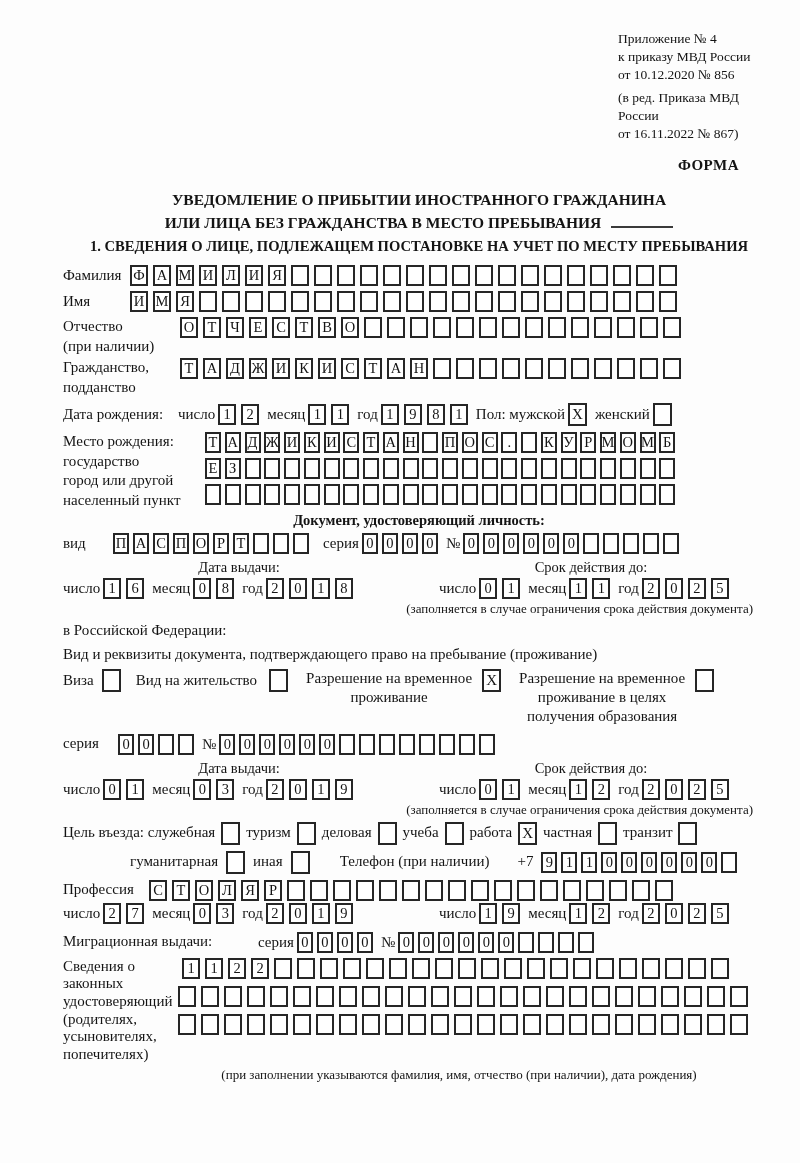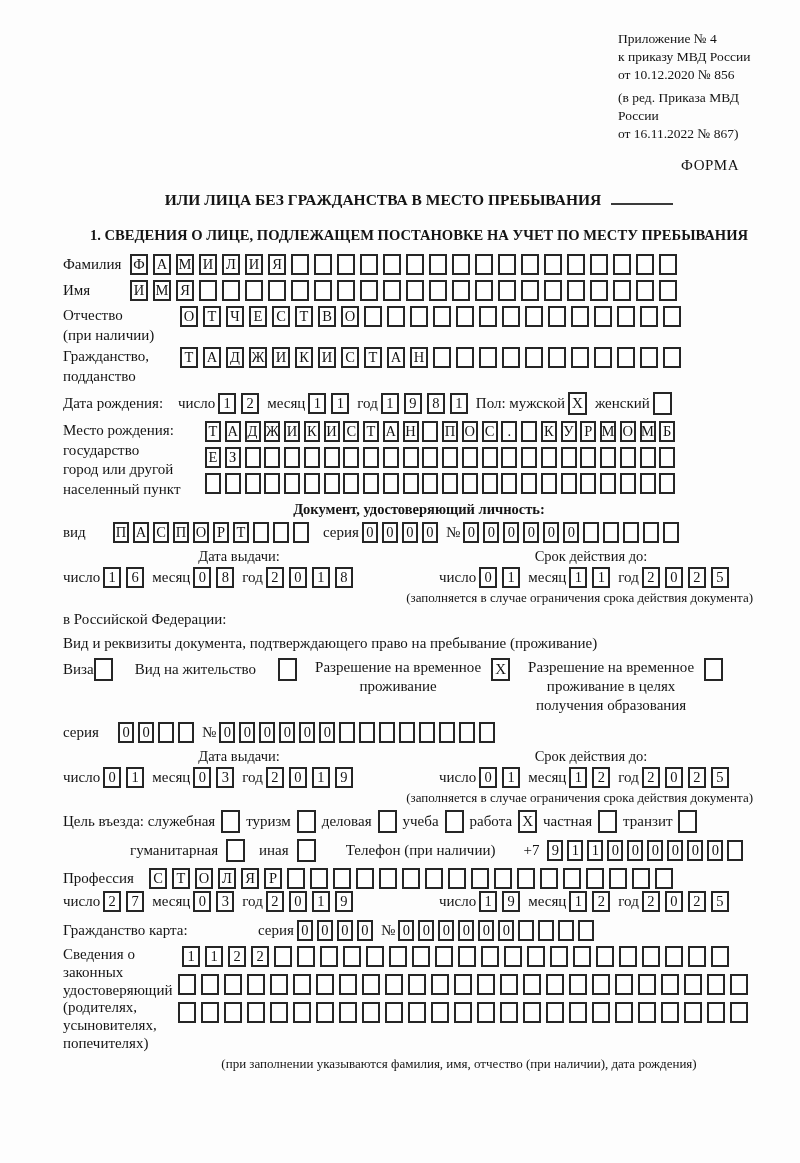--- a/index.html
+++ b/index.html
@@ -6,24 +6,24 @@
   html,body { margin:0; padding:0; }
   body {
     width:800px; height:1163px; background:#fdfdfd; overflow:hidden;
     font-family:"Liberation Serif","DejaVu Serif",serif; color:#141414;
   }
   .page { padding:30px 25px 0 63px; }
 
   
   .annex { margin-left:555px; font-size:13.5px; line-height:1.32; }
   .annex .gap { height:6px; }
-  .forma { text-align:right; padding-right:36px; font-weight:normal; font-size:15px; margin-top:14px; letter-spacing:.5px; }
+  .forma { text-align:right; padding-right:36px; font-weight:bold; font-size:15px; margin-top:14px; letter-spacing:.5px; }
   .title { text-align:center; font-weight:bold; font-size:15.5px; margin-top:14px; line-height:1.5; }
   .uline { display:inline-block; width:62px; border-bottom:2px solid #3a3a3a; margin-left:10px; height:13px; }
-  .sec { font-weight:bold; font-size:14.6px; text-align:center; margin-top:16px; }
+  .sec { font-weight:bold; font-size:14.6px; text-align:center; margin-top:4px; }
 
   
   .row { display:flex; align-items:flex-start; }
   .mid-align { align-items:center; }
   .lbl { font-size:15px; line-height:1.3; flex-shrink:0; }
   .dlbl { font-size:15px; margin:0 3px 0 8px; white-space:nowrap; flex-shrink:0; }
   .dlbl.first { margin-left:0; }
 
   .cells { display:flex; gap:5px; flex-shrink:0; }
   .cell { width:18px; height:21px; border:2px solid #262626; display:flex; align-items:center;
@@ -58,20 +58,21 @@
     <div>к приказу МВД России</div>
     <div>от 10.12.2020 № 856</div>
     <div class="gap"></div>
     <div>(в ред. Приказа МВД России</div>
     <div>от 16.11.2022 № 867)</div>
   </div>
 
   <div class="forma">ФОРМА</div>
 
   <div class="title">
+    <div>УВЕДОМЛЕНИЕ О ПРИБЫТИИ ИНОСТРАННОГО ГРАЖДАНИНА</div>
     <div>
       <span>ИЛИ ЛИЦА БЕЗ ГРАЖДАНСТВА В МЕСТО ПРЕБЫВАНИЯ</span><span class="uline"></span>
     </div>
   </div>
 
   <div class="sec">1. СВЕДЕНИЯ О ЛИЦЕ, ПОДЛЕЖАЩЕМ ПОСТАНОВКЕ НА УЧЕТ ПО МЕСТУ ПРЕБЫВАНИЯ</div>
 
   <div class="row mid-align mt10">
     <div class="lbl" style="width:67px">Фамилия</div>
     <div class="cells">
@@ -390,25 +391,25 @@
           <span class="cell">5</span>
         </div>
     </div>
   </div>
   <div class="note">(заполняется в случае ограничения срока действия документа)</div>
 
   <div class="lbl mt4">в Российской Федерации:</div>
   <div class="lbl mt4">Вид и реквизиты документа, подтверждающего право на пребывание (проживание)</div>
 
   <div class="row mt5" style="gap:12px">
-    <div class="row mid-align" style="">
+    <div class="row mid-align" style="gap:8px">
       <span class="lbl">Виза</span>
       <span class="chk"></span>
     </div>
-    <div class="row mid-align" style="gap:22px;margin-left:10px">
+    <div class="row mid-align" style="gap:12px;margin-left:3px">
       <span class="lbl">Вид на жительство</span>
       <span class="chk"></span>
     </div>
     <div class="row" style="gap:10px;margin-left:6px">
       <div class="permlbl">
         <div>Разрешение на временное</div>
         <div>проживание</div>
       </div>
       <span class="chk">X</span>
     </div>
@@ -508,21 +509,21 @@
     <span class="chk">X</span>
     <span class="lbl">частная</span>
     <span class="chk"></span>
     <span class="lbl">транзит</span>
     <span class="chk"></span>
   </div>
 
   <div class="row mid-align mt6" style="gap:8px;padding-left:67px">
     <span class="lbl">гуманитарная</span>
     <span class="chk"></span>
-    <span class="lbl" style="margin-left:6px">иная</span>
+    <span class="lbl" style="">иная</span>
     <span class="chk"></span>
     <span class="lbl" style="margin-left:22px">Телефон (при наличии)</span>
     <span class="lbl" style="margin-left:20px">+7</span>
     <div class="cells mid">
         <span class="cell">9</span>
         <span class="cell">1</span>
         <span class="cell">1</span>
         <span class="cell">0</span>
         <span class="cell">0</span>
         <span class="cell">0</span>
@@ -597,21 +598,21 @@
       <div class="cells">
           <span class="cell">2</span>
           <span class="cell">0</span>
           <span class="cell">2</span>
           <span class="cell">5</span>
         </div>
     </div>
   </div>
 
   <div class="row mid-align mt8">
-    <span class="lbl" style="width:165px">Гражданство карта:</span>
+    <span class="lbl" style="width:165px">Миграционная выдачи:</span>
     <span class="dlbl" style="margin-left:30px">серия</span>
     <div class="cells mid">
         <span class="cell">0</span>
         <span class="cell">0</span>
         <span class="cell">0</span>
         <span class="cell">0</span>
       </div>
     <span class="dlbl">№</span>
     <div class="cells mid">
         <span class="cell">0</span>

